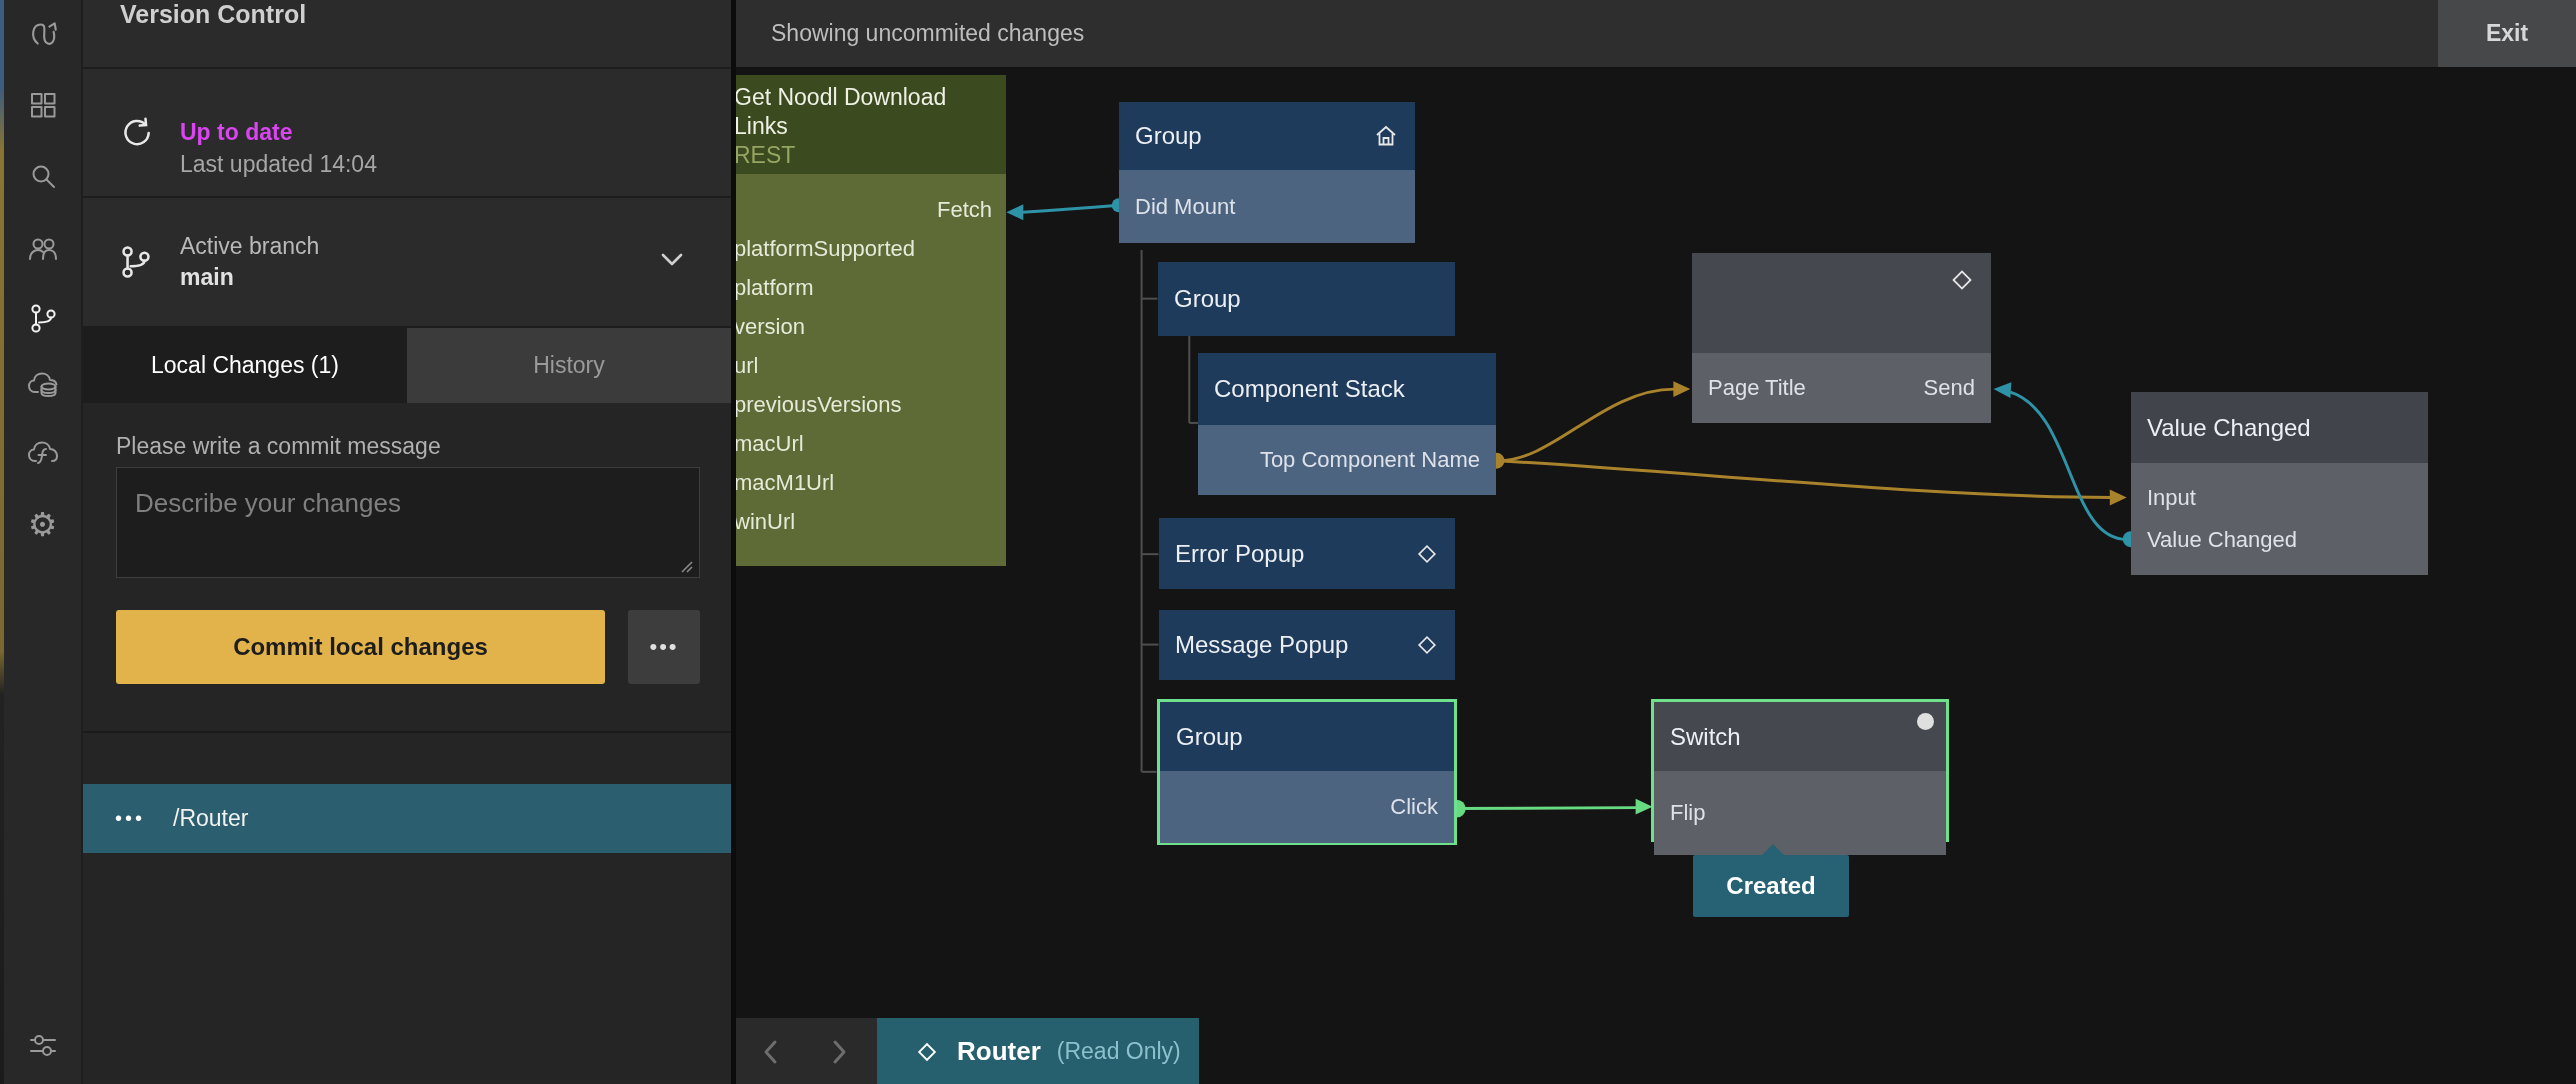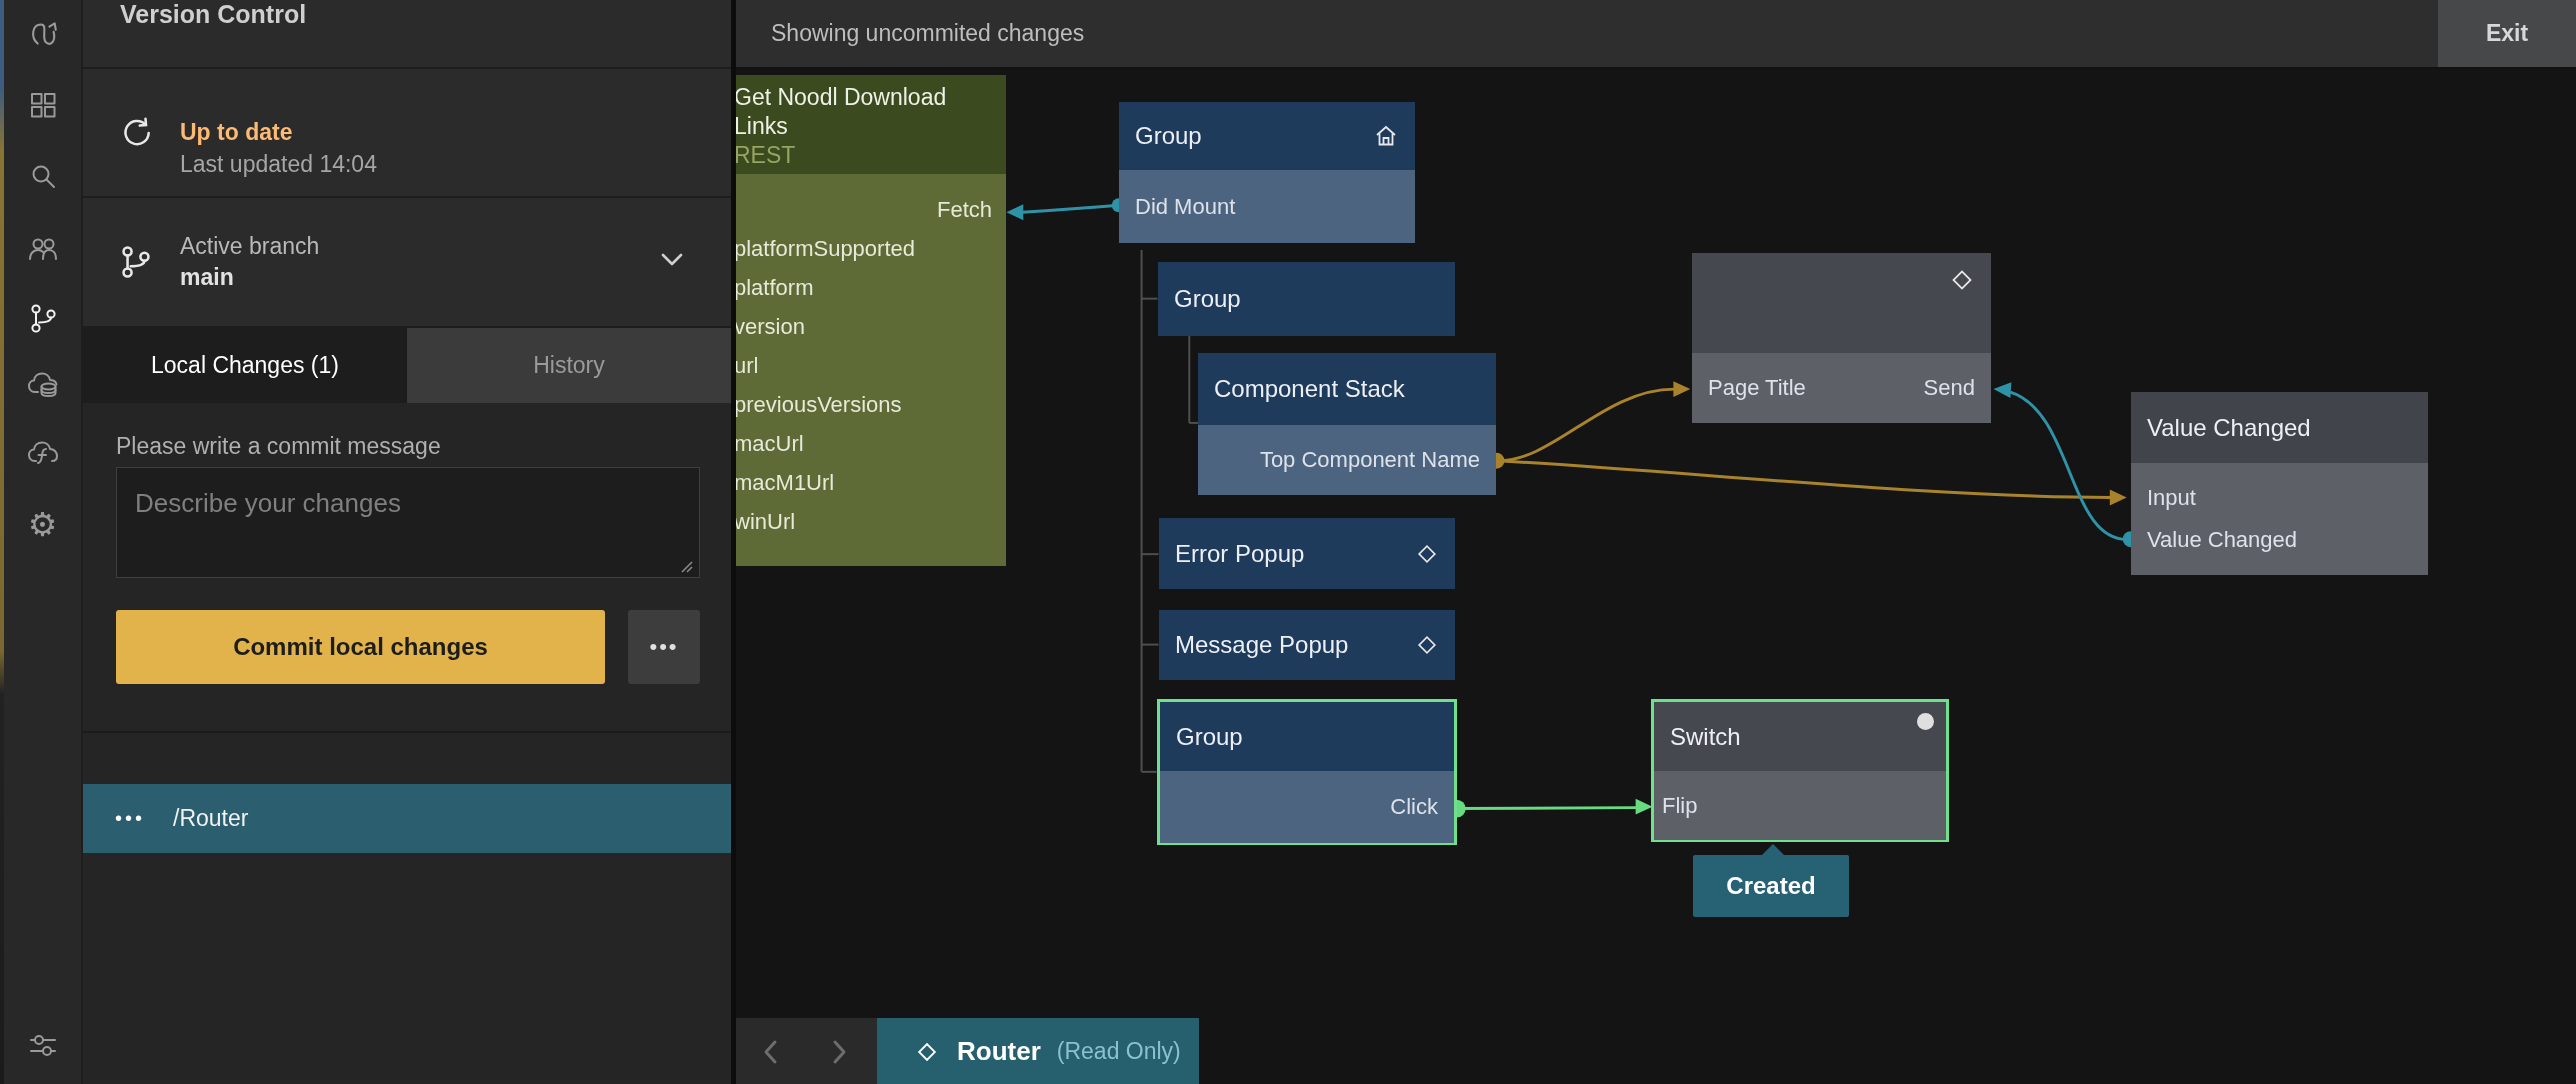--- a/index.html
+++ b/index.html
@@ -20,21 +20,21 @@
   
   .panel{position:absolute;left:83px;top:0;width:648px;height:1085px;background:#2b2b2b;}
   .panel-header{position:absolute;left:0;top:0;width:100%;height:69px;border-bottom:2px solid #1d1d1d;box-sizing:border-box;display:flex;}
   .panel-title{margin-left:37px;font-size:25px;font-weight:bold;color:#cfcfcf;}
   .panel-row{position:absolute;left:0;width:100%;box-sizing:border-box;border-bottom:2px solid #1d1d1d;display:flex;align-items:center;}
   .row-sync{top:69px;height:129px;}
   .row-branch{top:198px;height:130px;}
   .row-icon{margin-left:33px;width:40px;display:flex;justify-content:center;}
   .row-icon svg{stroke:#e8e8e8;fill:none;stroke-width:2.4;stroke-linecap:round;}
   .row-text{margin-left:24px;line-height:1.35;}
-  .row-title{font-size:23px;font-weight:bold;color:#fdba74;margin-top:32px;}
+  .row-title{font-size:23px;font-weight:bold;color:#d946ef;margin-top:32px;}
   .row-sub{font-size:23px;color:#a6a6a6;}
   .row-label{font-size:23px;color:#b9b9b9;}
   .row-strong{font-size:23px;font-weight:bold;color:#e2e2e2;}
   .chevron-down{position:absolute;right:48px;top:50%;transform:translateY(-50%);}
   .chevron-down svg{stroke:#cfcfcf;fill:none;stroke-width:2.6;stroke-linecap:round;stroke-linejoin:round;}
 
   .tabs{position:absolute;left:0;top:328px;width:648px;height:75px;display:flex;}
   .tab{flex:1;display:flex;align-items:center;justify-content:center;font-size:23px;cursor:pointer;}
   .tab.active{background:#1d1d1d;color:#ffffff;}
   .tab.inactive{background:#3b3b3b;color:#9a9a9a;}
@@ -404,21 +404,21 @@
         </div>
       <div class="prow right" style="height:72px;">
           <span>Click</span>
         </div>
     </div>
 
     <div class="node gray selected" style="left:915px;top:630px;width:298px;height:143px;">
       <div class="hdr" style="height:69px;">
           <span>Switch</span>
         </div>
-      <div class="prow" style="height:69px;padding-left:8px;">
+      <div class="prow" style="height:84px;">
           <span>Flip</span>
         </div>
       <span class="switch-dot"></span>
     </div>
 
     <div class="created-badge" style="left:957px;top:786px;width:156px;height:62px;">
       <span class="pointer"></span>
       <span>Created</span>
     </div>
 

